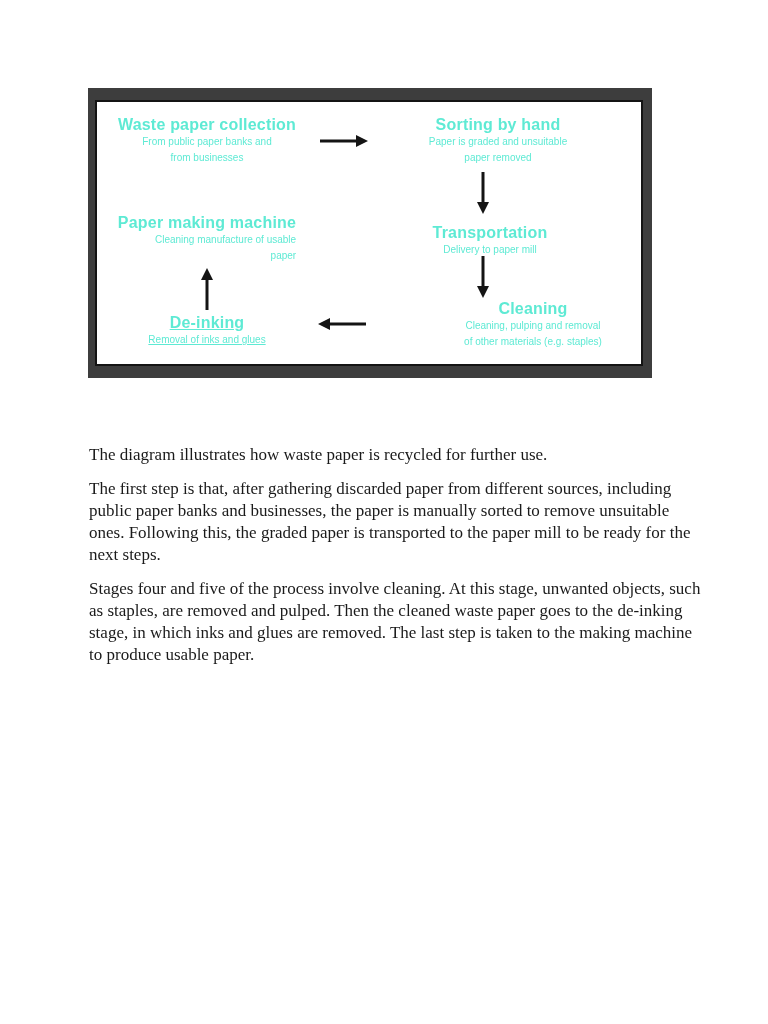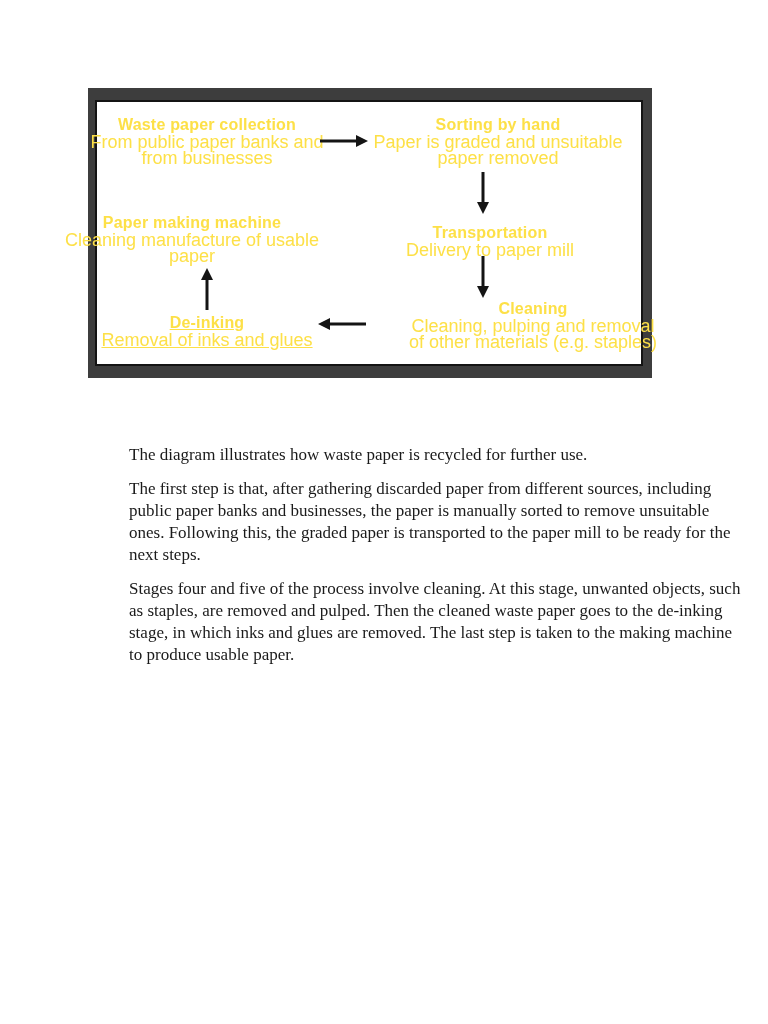--- a/index.html
+++ b/index.html
@@ -35,38 +35,38 @@
     background: #ffffff;
     border: 2px solid #141414;
     box-sizing: border-box;
   }
 
   
   .node {
     position: absolute;
     transform: translateX(-50%);
     text-align: center;
-    color: #fde047;
+    color: #5eead4;
     white-space: nowrap;
   }
   .node-title {
     font-weight: bold;
     font-size: 16px;
     line-height: 18px;
     letter-spacing: 0.2px;
   }
   .node-desc {
-    font-size: 18px;
+    font-size: 10px;
     line-height: 16px;
   }
   .node-desc .line { display: block; }
 
   .n-collection     { left: 119px; top: 28px; }
   .n-sorting        { left: 410px; top: 28px; }
-  .n-paper-making   { left: 104px; top: 126px; }
+  .n-paper-making   { left: 119px; top: 126px; text-align: right; }
   .n-transportation { left: 402px; top: 126px; margin-top: 10px; }
   .n-cleaning       { left: 402px; top: 212px; margin-left: 43px; }
   .n-deinking       { left: 119px; top: 226px; text-decoration: underline; }
 
   
   .arrow { position: absolute; display: block; }
   .a-right { left: 232px; top: 46px; }
   .a-down1 { left: 388px; top: 84px; }
   .a-down2 { left: 388px; top: 168px; }
   .a-left  { left: 230px; top: 229px; }
@@ -75,21 +75,20 @@
   
   .essay {
     position: absolute;
     left: 89px;
     top: 444px;
     width: 614px;
     font-family: "Liberation Serif", serif;
     font-size: 17px;
     line-height: 22px;
     color: #1a1a1a;
-    margin-left: 40px;
   }
   .essay p { margin: 0 0 12px 0; }
 </style>
 </head>
 <body>
 
 <div class="page">
 
   <div class="diagram-frame">
     <div class="diagram-inner"></div>

